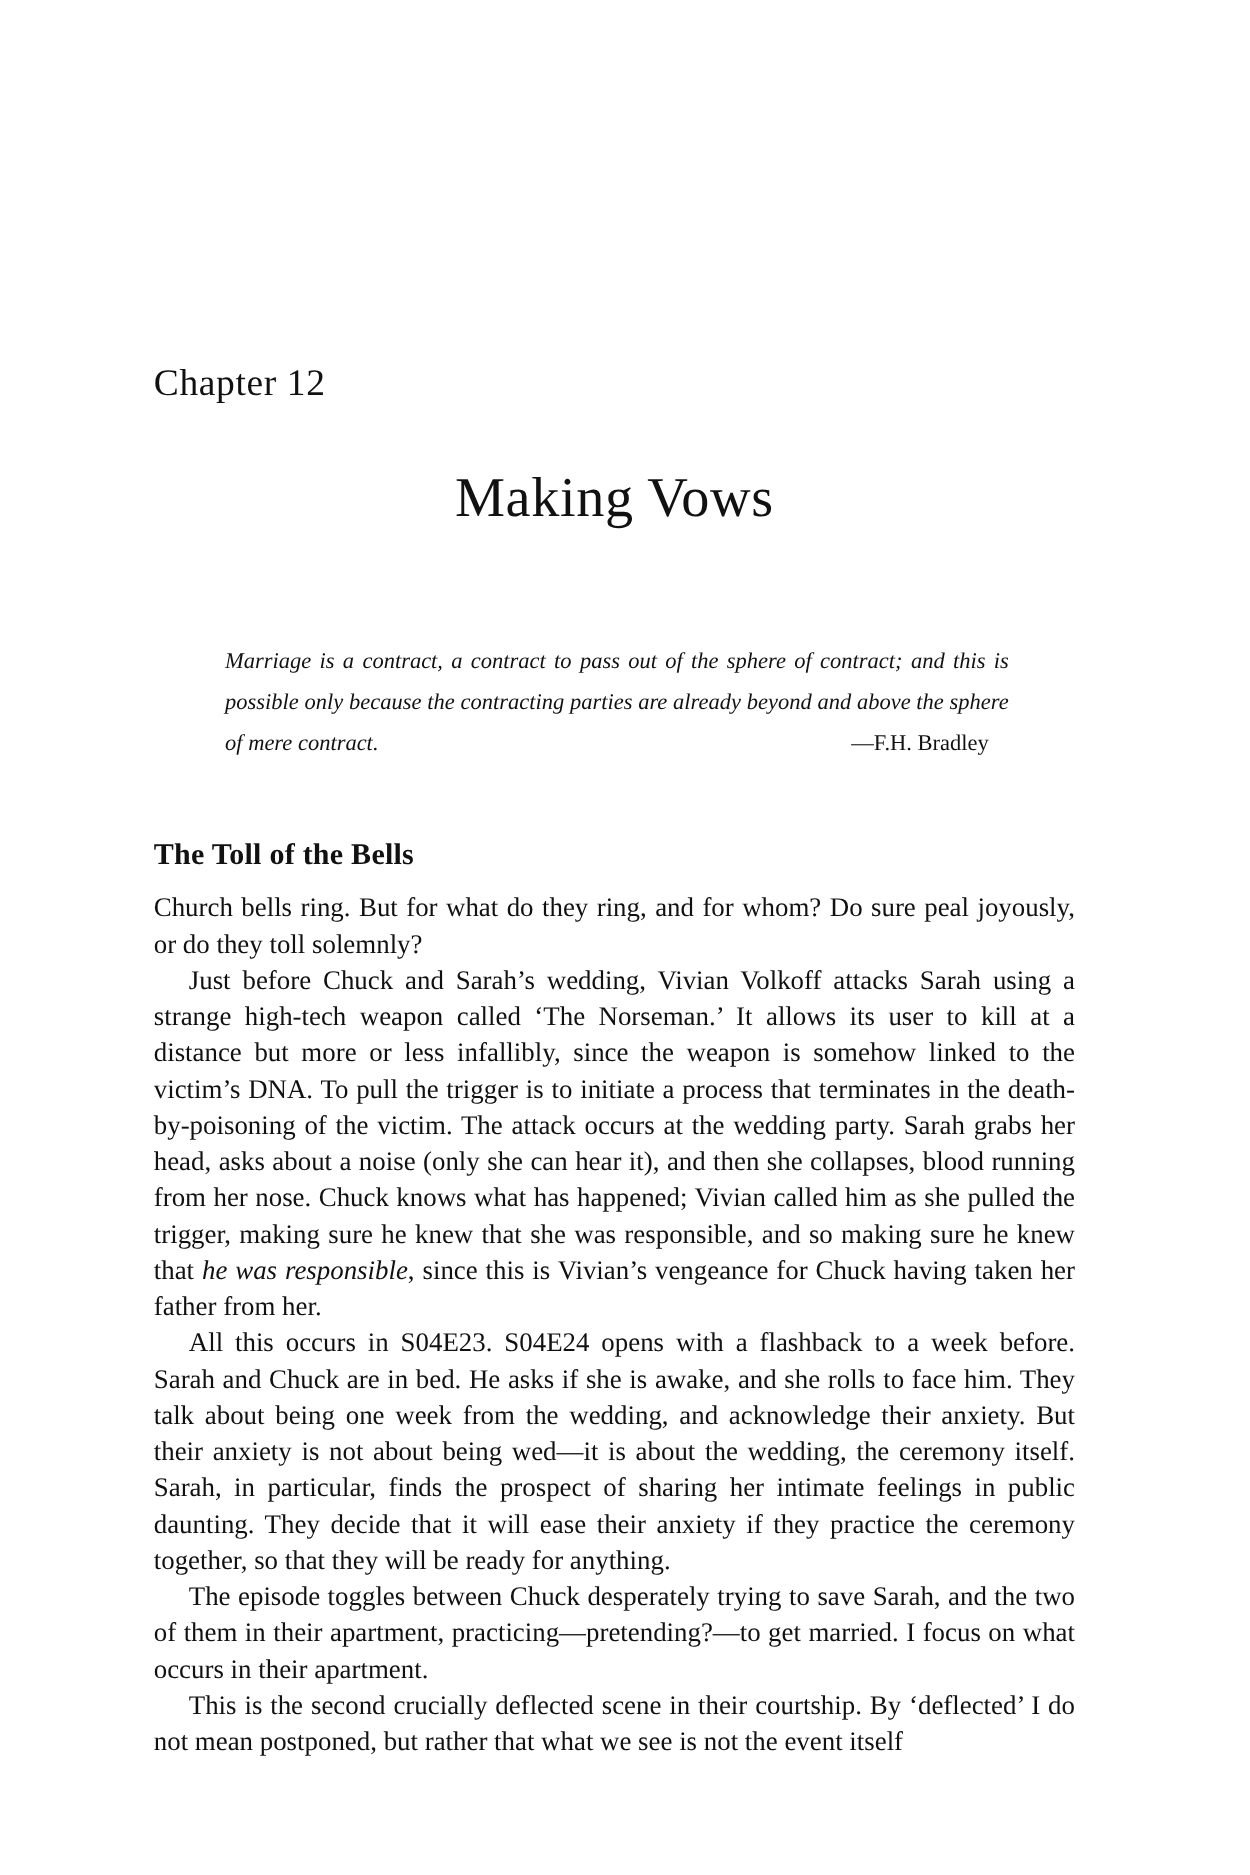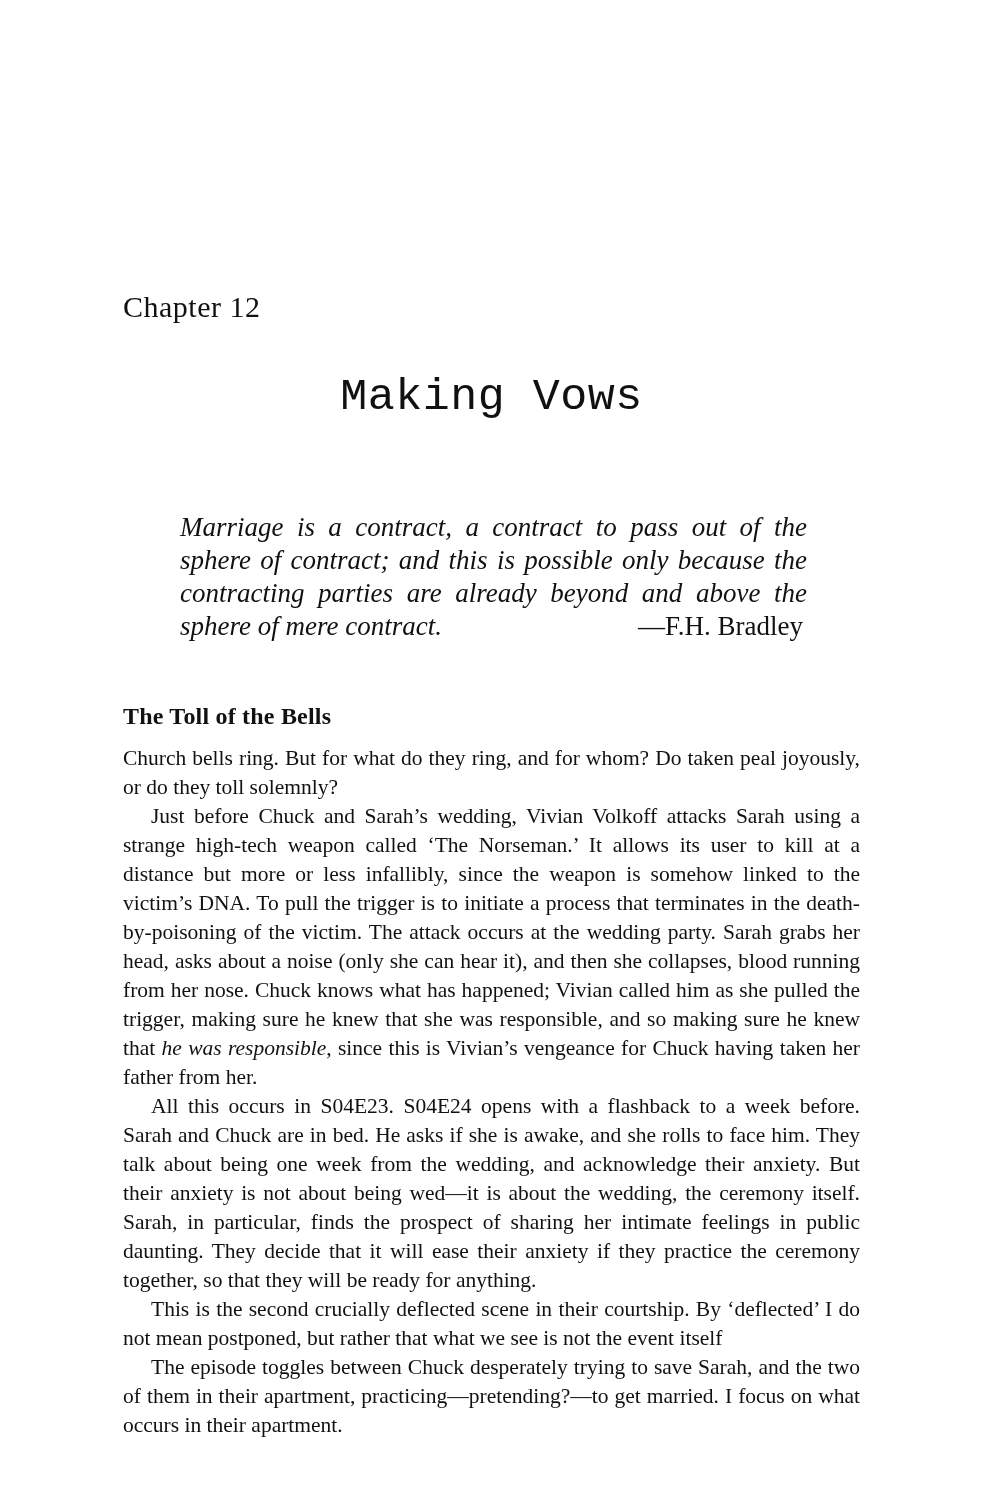--- a/index.html
+++ b/index.html
@@ -27,35 +27,34 @@
     font-size: 30px;
     font-weight: 400;
     letter-spacing: 0.5px;
   }
   .chapter-title {
     margin-top: 48px;
     text-align: center;
     font-size: 45px;
     font-weight: 400;
     letter-spacing: 0.5px;
-    font-family: Liberation Mono, monospace;
   }
   .epigraph {
     position: relative;
     margin-top: 88px;
     margin-left: 57px;
     width: 627px;
     font-style: italic;
-    font-size: 27px;
+    font-size: 18px;
     line-height: 33px;
     text-align: justify;
   }
   .epigraph .attribution {
     position: absolute;
-    right: 4px;
+    right: 16px;
     bottom: 0;
     font-style: normal;
   }
   
   .epigraph .quote::after {
     content: "";
     display: inline-block;
     width: 170px;
   }
   .section-heading {
@@ -89,19 +88,19 @@
   <div class="chapter-title">Making Vows</div>
 
   <div class="epigraph">
     <span class="quote">Marriage is a contract, a contract to pass out of the sphere of contract; and this is possible only because the contracting parties are already beyond and above the sphere of mere contract.</span>
     <span class="attribution">—F.H. Bradley</span>
   </div>
 
   <div class="section-heading">The Toll of the Bells</div>
 
   <div class="body-text">
-      <p class=""><span>Church bells ring. But for what do they ring, and for whom? Do taken peal joyously, or do they toll solemnly?</span></p>
+      <p class=""><span>Church bells ring. But for what do they ring, and for whom? Do sure peal joyously, or do they toll solemnly?</span></p>
       <p class="indent"><span>Just before Chuck and Sarah’s wedding, Vivian Volkoff attacks Sarah using a strange high-tech weapon called ‘The Norseman.’ It allows its user to kill at a distance but more or less infallibly, since the weapon is somehow linked to the victim’s DNA. To pull the trigger is to initiate a process that terminates in the death-by-poisoning of the victim. The attack occurs at the wedding party. Sarah grabs her head, asks about a noise (only she can hear it), and then she collapses, blood running from her nose. Chuck knows what has happened; Vivian called him as she pulled the trigger, making sure he knew that she was responsible, and so making sure he knew that </span><em>he was responsible</em><span>, since this is Vivian’s vengeance for Chuck having taken her father from her.</span></p>
       <p class="indent"><span>All this occurs in S04E23. S04E24 opens with a flashback to a week before. Sarah and Chuck are in bed. He asks if she is awake, and she rolls to face him. They talk about being one week from the wedding, and acknowledge their anxiety. But their anxiety is not about being wed—it is about the wedding, the ceremony itself. Sarah, in particular, finds the prospect of sharing her intimate feelings in public daunting. They decide that it will ease their anxiety if they practice the ceremony together, so that they will be ready for anything.</span></p>
+      <p class="indent"><span>The episode toggles between Chuck desperately trying to save Sarah, and the two of them in their apartment, practicing—pretending?—to get married. I focus on what occurs in their apartment.</span></p>
       <p class="indent"><span>This is the second crucially deflected scene in their courtship. By ‘deflected’ I do not mean postponed, but rather that what we see is not the event itself</span></p>
-      <p class="indent"><span>The episode toggles between Chuck desperately trying to save Sarah, and the two of them in their apartment, practicing—pretending?—to get married. I focus on what occurs in their apartment.</span></p>
     </div>
 </div>
 
 </body></html>

